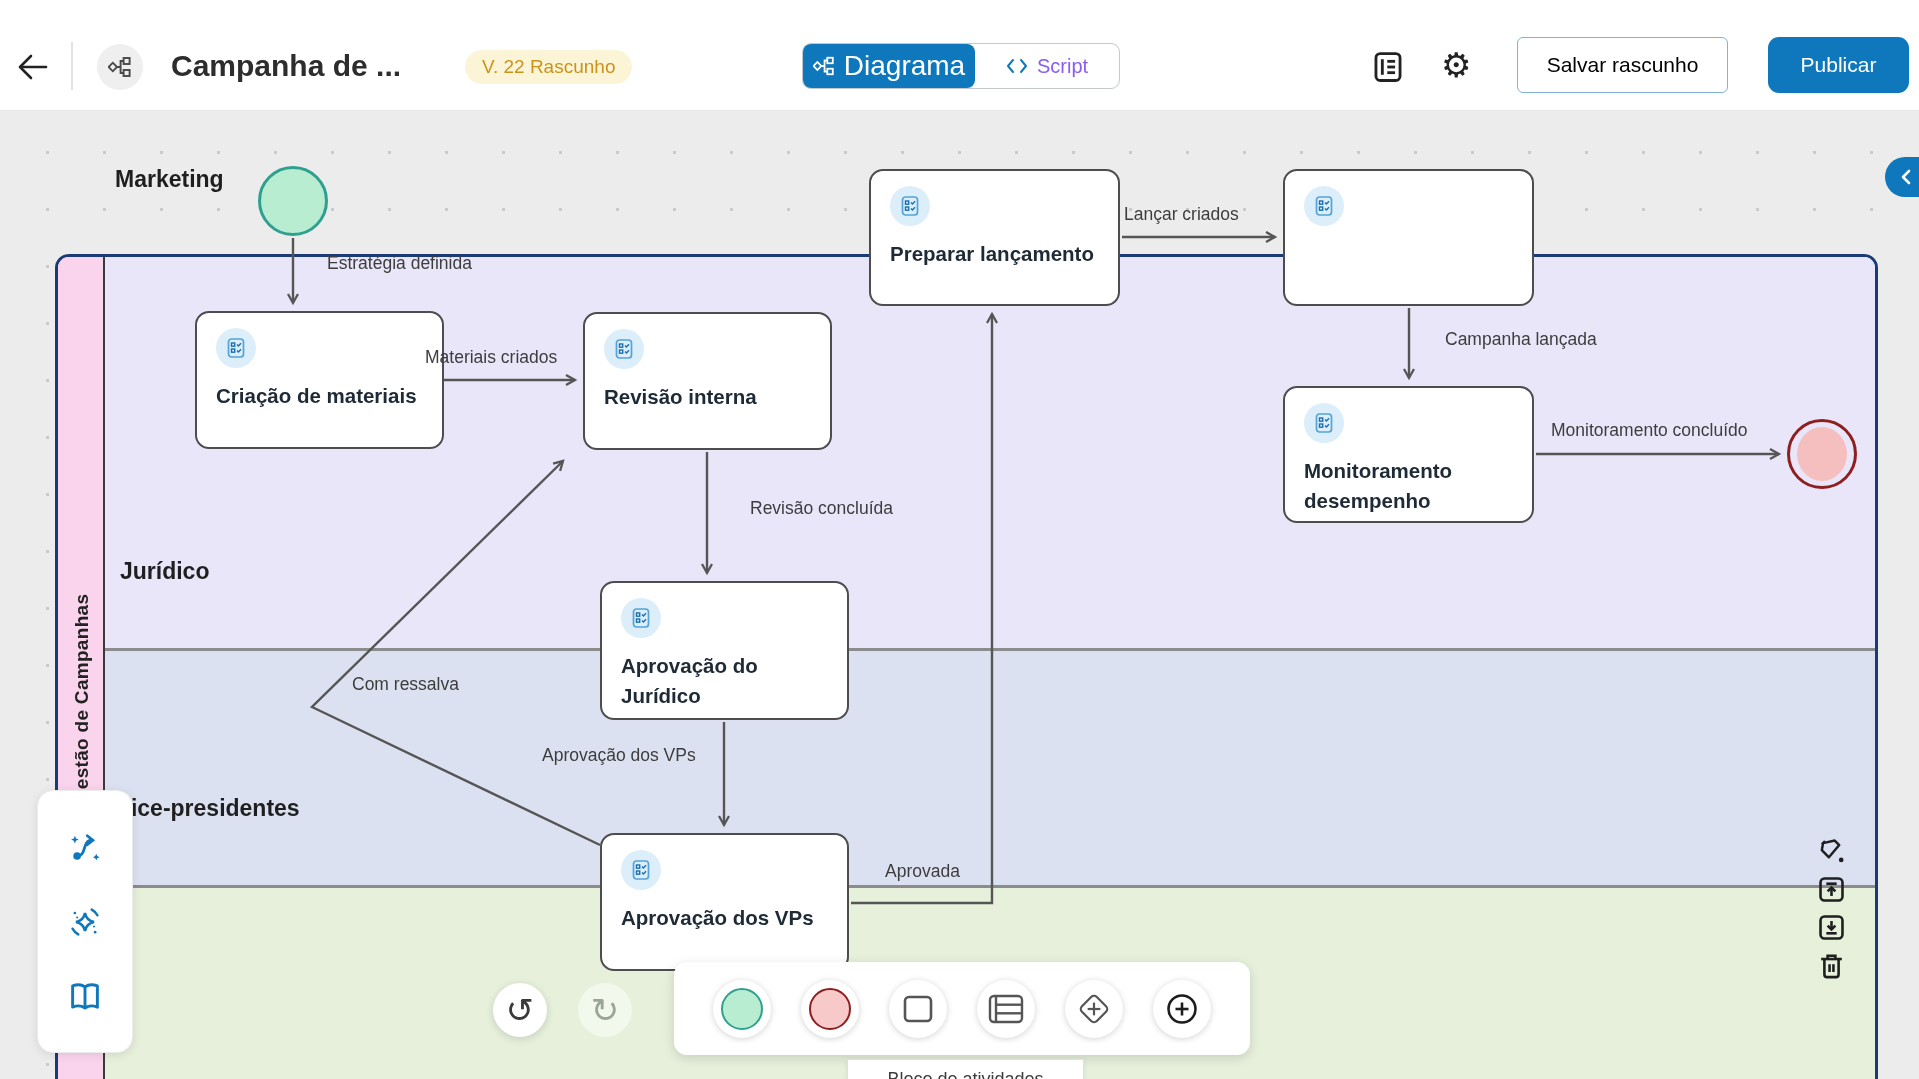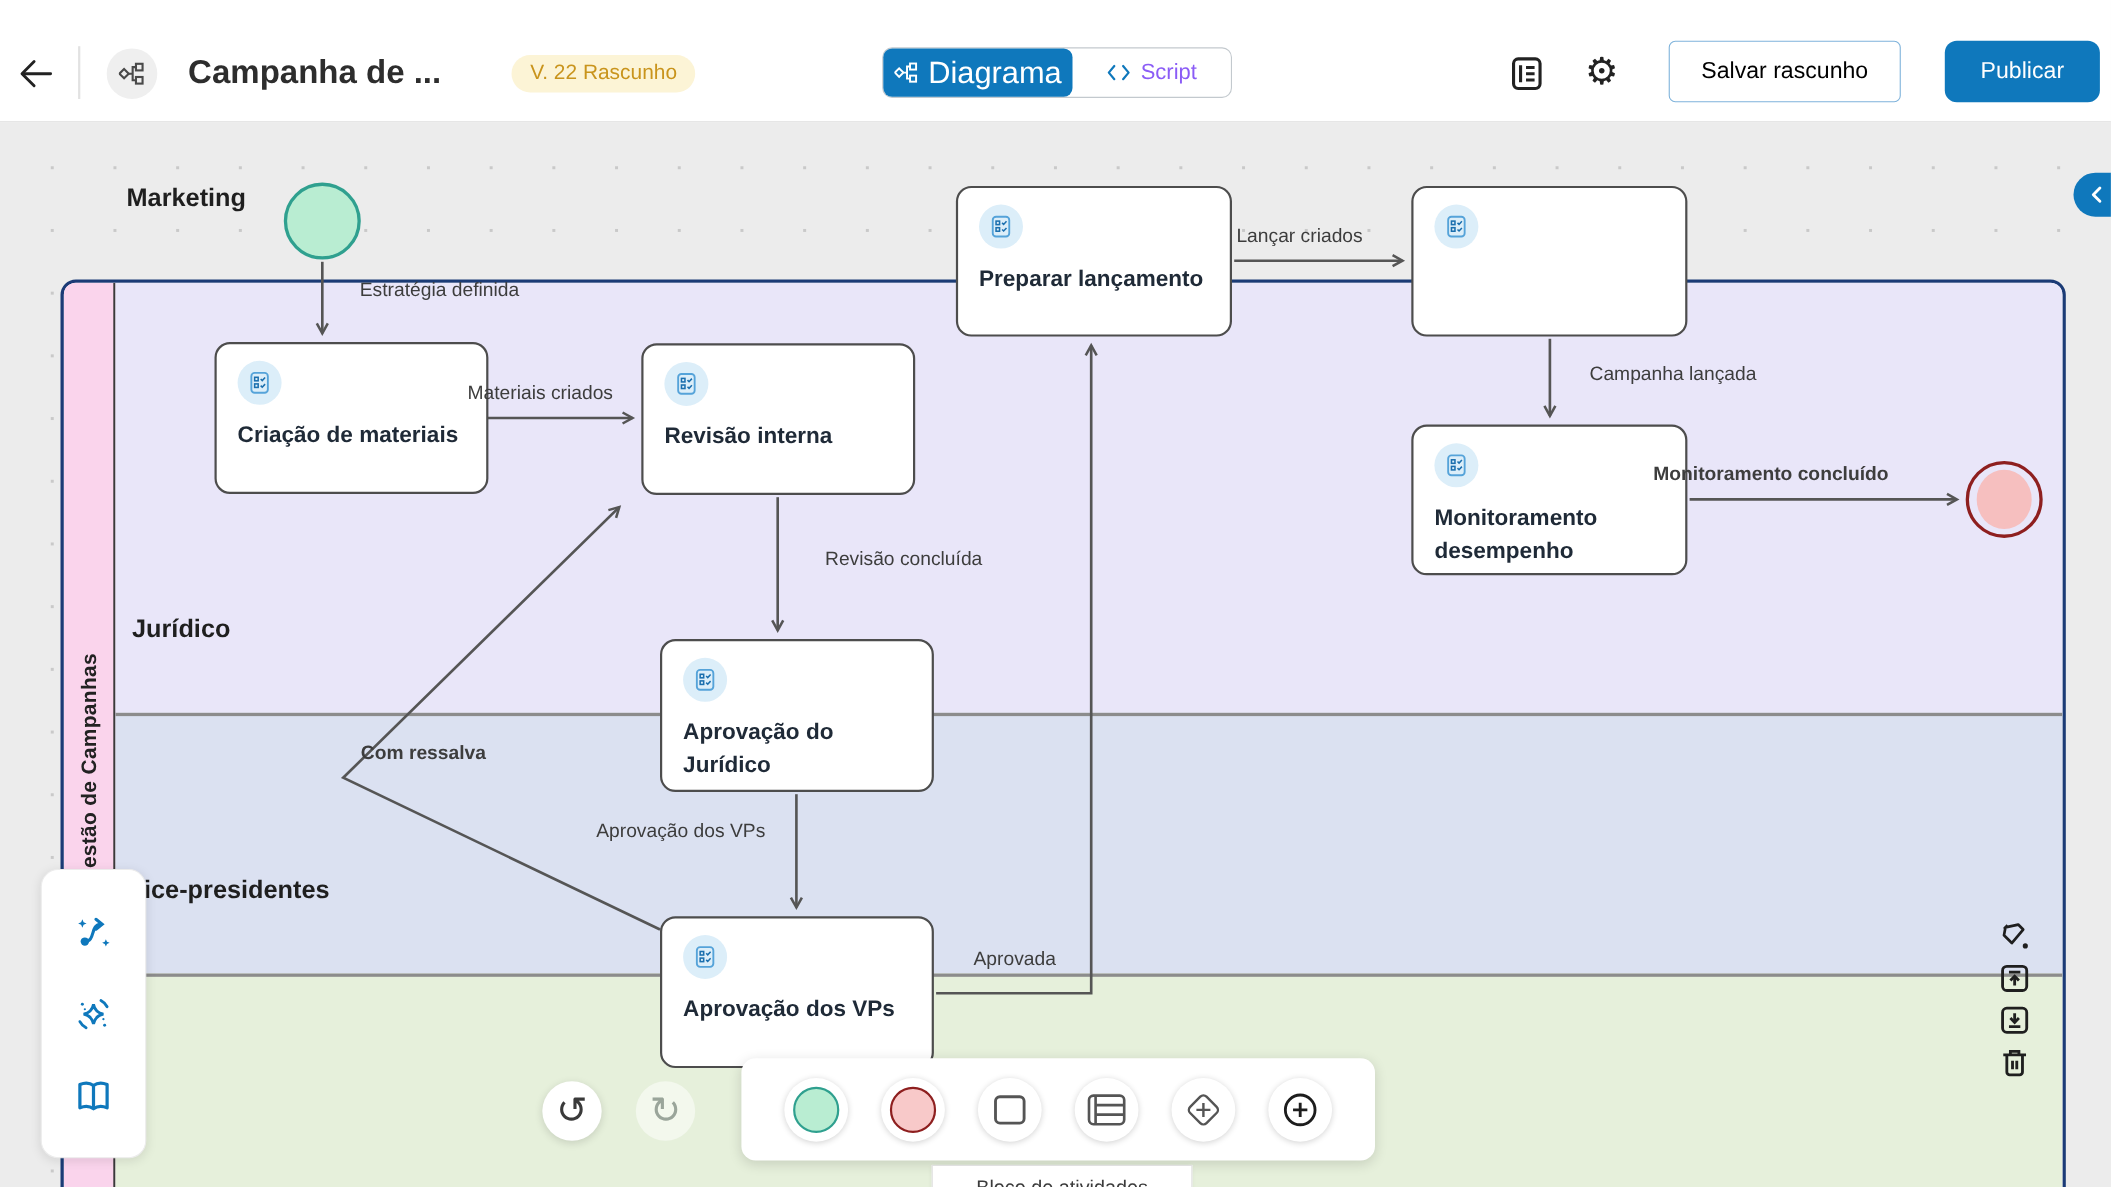--- a/index.html
+++ b/index.html
@@ -225,22 +225,22 @@
   <div class="task-label">Aprovação dos VPs</div>
 </div>
 
 <span class="flow-label" style="left:327px;top:253px;">Estratégia definida</span>
 <span class="flow-label" style="left:425px;top:347px;">Materiais criados</span>
 <span class="flow-label" style="left:750px;top:498px;">Revisão concluída</span>
 <span class="flow-label" style="left:542px;top:745px;">Aprovação dos VPs</span>
 <span class="flow-label" style="left:885px;top:861px;">Aprovada</span>
 <span class="flow-label" style="left:1124px;top:204px;">Lançar criados</span>
 <span class="flow-label" style="left:1445px;top:329px;">Campanha lançada</span>
-<span class="flow-label" style="left:1503px;top:420px;font-weight:bold;">Monitoramento concluído</span>
-<span class="flow-label" style="left:328px;top:674px;font-weight:bold;">Com ressalva</span>
+<span class="flow-label" style="left:1551px;top:420px;">Monitoramento concluído</span>
+<span class="flow-label" style="left:352px;top:674px;">Com ressalva</span>
 
 <div class="right-tools">
   <div class="rt-btn">
     <svg width="31" height="31" viewBox="0 0 24 24" fill="none" stroke="#1f1f1f" stroke-width="1.9" stroke-linejoin="round">
       <path d="M7,4 l-2.5,2.5 M5.5,5.5 l9,-2 3.5,3.5 -8,9.5 -5.5,-5.5 z"></path>
       <circle cx="19.5" cy="18.5" r="1.8" fill="#1f1f1f" stroke="none"></circle>
     </svg>
   </div>
   <div class="rt-btn">
     <svg width="31" height="31" viewBox="0 0 24 24" fill="none" stroke="#1f1f1f" stroke-width="2">

